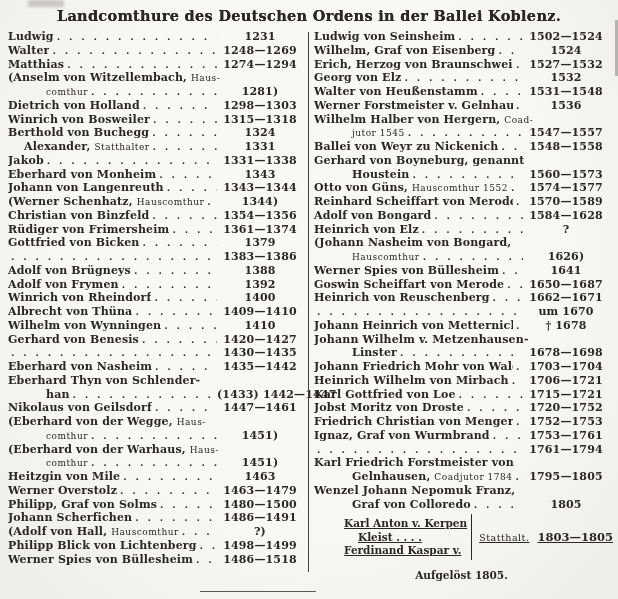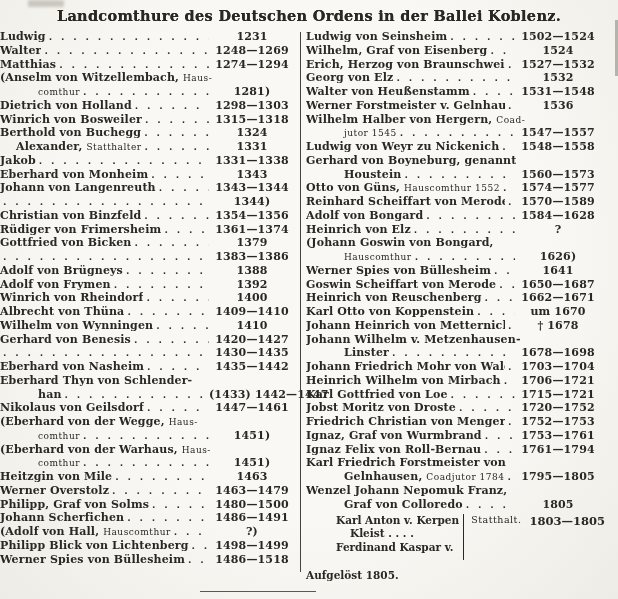--- a/index.html
+++ b/index.html
@@ -7,42 +7,42 @@
     position:relative; width:618px; height:599px; overflow:hidden;
     background: radial-gradient(ellipse at 50% 42%, #f9f8f4 55%, #eeece6 100%);
     font-family:"DejaVu Serif", serif;
     color:#2b2722;
   }
   .title {
     margin:7px 0 6px; text-align:center;
     font-size:14.5px; font-weight:700; letter-spacing:0.3px;
     text-shadow:0 0 0.4px #2b2722;
   }
-  .columns { display:flex; padding:0 0; }
+  .columns { display:flex; padding:0 8px; }
   .column { width:295px; }
   .divider { width:0; border-left:1.6px solid #46423d; height:540px; margin:2px 5px 0 5px; }
   .entry { font-weight:700; }
   .row { display:flex; align-items:baseline; height:13.75px; font-size:11px; letter-spacing:0.15px; }
   .name { white-space:nowrap; flex:0 1 auto; overflow:hidden; }
   .sm { font-weight:400; font-size:9px; letter-spacing:0.5px; }
   .leader { flex:1 1 0; min-width:4px; overflow:hidden; white-space:nowrap;
             word-spacing:5px; font-size:10px; padding:0 3px; }
   .year { flex:none; width:86px; text-align:center; white-space:nowrap; }
   .ind1 { padding-left:16px; }
   .ind2 { padding-left:38px; }
-  .brace-group { display:flex; margin-top:3px; font-weight:700; }
+  .brace-group { display:flex; align-items:center; margin-top:3px; font-weight:700;text-decoration:underline; }
   .bg-names { padding-left:30px; font-size:10.5px; }
   .bg-line { line-height:13.2px; white-space:nowrap; }
   .bg-line-indent { padding-left:14px; }
   .brace { width:3px; height:44px; border-left:1.6px solid #2b2722;
            border-top:1.6px solid #2b2722; border-bottom:1.6px solid #2b2722;
            border-radius:2px 0 0 2px; margin:0 7px 0 4px; }
   .bg-label { margin-right:8px; font-size:9.5px; font-weight:400; letter-spacing:0.5px; }
   .bg-year { font-size:11.5px; white-space:nowrap; }
-  .footer { text-align:left; margin-top:9px; font-size:10.5px; font-weight:700; }
+  .footer { text-align:center; margin-top:9px; font-size:10.5px; font-weight:700; }
   .bottom-rule { position:absolute; left:200px; top:591px; width:116px;
                  border-top:1.5px solid #5b5751; }
   .artifact-tl { position:absolute; left:28px; top:0; width:36px; height:7px;
                  background:#b9b5ae; filter:blur(1.5px); opacity:0.7; }
   .artifact-tr { position:absolute; right:0; top:20px; width:3px; height:56px;
                  background:#8f8b84; filter:blur(0.7px); opacity:0.6; }
 </style>
 </head>
 <body>
 
@@ -129,20 +129,21 @@
         </div>
         <div class="entry">
           <div class="row">
             <span class="name">Johann von Langenreuth</span>
             <span class="leader">. . . . . . . . . . . . . . . . . . . . . . . . . . . . . . </span>
             <span class="year">1343—1344</span>
           </div>
         </div>
         <div class="entry">
           <div class="row">
+            <span class="name">(Werner Schenhatz, <span class="sm">Hauscomthur</span></span>
             <span class="leader">. . . . . . . . . . . . . . . . . . . . . . . . . . . . . . </span>
             <span class="year">1344)</span>
           </div>
         </div>
         <div class="entry">
           <div class="row">
             <span class="name">Christian von Binzfeld</span>
             <span class="leader">. . . . . . . . . . . . . . . . . . . . . . . . . . . . . . </span>
             <span class="year">1354—1356</span>
           </div>
@@ -359,21 +360,21 @@
               <span class="name">Wilhelm Halber von Hergern, <span class="sm">Coad-</span></span>
             </div>
             <div class="row">
               <span class="name ind2"><span class="sm">jutor 1545</span></span>
               <span class="leader">. . . . . . . . . . . . . . . . . . . . . . . . . . . . . . </span>
               <span class="year">1547—1557</span>
             </div>
           </div>
           <div class="entry">
             <div class="row">
-              <span class="name">Ludwig von Weyr zu Nickenich</span>
+              <span class="name">Ballei von Weyr zu Nickenich</span>
               <span class="leader">. . . . . . . . . . . . . . . . . . . . . . . . . . . . . . </span>
               <span class="year">1548—1558</span>
             </div>
           </div>
           <div class="entry">
             <div class="row">
               <span class="name">Gerhard von Boyneburg, genannt</span>
             </div>
             <div class="row">
               <span class="name ind2">Houstein</span>
@@ -404,21 +405,21 @@
           </div>
           <div class="entry">
             <div class="row">
               <span class="name">Heinrich von Elz</span>
               <span class="leader">. . . . . . . . . . . . . . . . . . . . . . . . . . . . . . </span>
               <span class="year">?</span>
             </div>
           </div>
           <div class="entry">
             <div class="row">
-              <span class="name">(Johann Goswin von Bongard,</span>
+              <span class="name">(Johann Nasheim von Bongard,</span>
             </div>
             <div class="row">
               <span class="name ind2"><span class="sm">Hauscomthur</span></span>
               <span class="leader">. . . . . . . . . . . . . . . . . . . . . . . . . . . . . . </span>
               <span class="year">1626)</span>
             </div>
           </div>
           <div class="entry">
             <div class="row">
               <span class="name">Werner Spies von Büllesheim</span>
@@ -435,21 +436,20 @@
           </div>
           <div class="entry">
             <div class="row">
               <span class="name">Heinrich von Reuschenberg</span>
               <span class="leader">. . . . . . . . . . . . . . . . . . . . . . . . . . . . . . </span>
               <span class="year">1662—1671</span>
             </div>
           </div>
           <div class="entry">
             <div class="row">
-              <span class="name">Karl Otto von Koppenstein</span>
               <span class="leader">. . . . . . . . . . . . . . . . . . . . . . . . . . . . . . </span>
               <span class="year">um 1670</span>
             </div>
           </div>
           <div class="entry">
             <div class="row">
               <span class="name">Johann Heinrich von Metternich</span>
               <span class="leader">. . . . . . . . . . . . . . . . . . . . . . . . . . . . . . </span>
               <span class="year">† 1678</span>
             </div>
@@ -501,21 +501,20 @@
           </div>
           <div class="entry">
             <div class="row">
               <span class="name">Ignaz, Graf von Wurmbrand</span>
               <span class="leader">. . . . . . . . . . . . . . . . . . . . . . . . . . . . . . </span>
               <span class="year">1753—1761</span>
             </div>
           </div>
           <div class="entry">
             <div class="row">
-              <span class="name">Ignaz Felix von Roll-Bernau</span>
               <span class="leader">. . . . . . . . . . . . . . . . . . . . . . . . . . . . . . </span>
               <span class="year">1761—1794</span>
             </div>
           </div>
           <div class="entry">
             <div class="row">
               <span class="name">Karl Friedrich Forstmeister von</span>
             </div>
             <div class="row">
               <span class="name ind2">Gelnhausen, <span class="sm">Coadjutor 1784</span></span>

